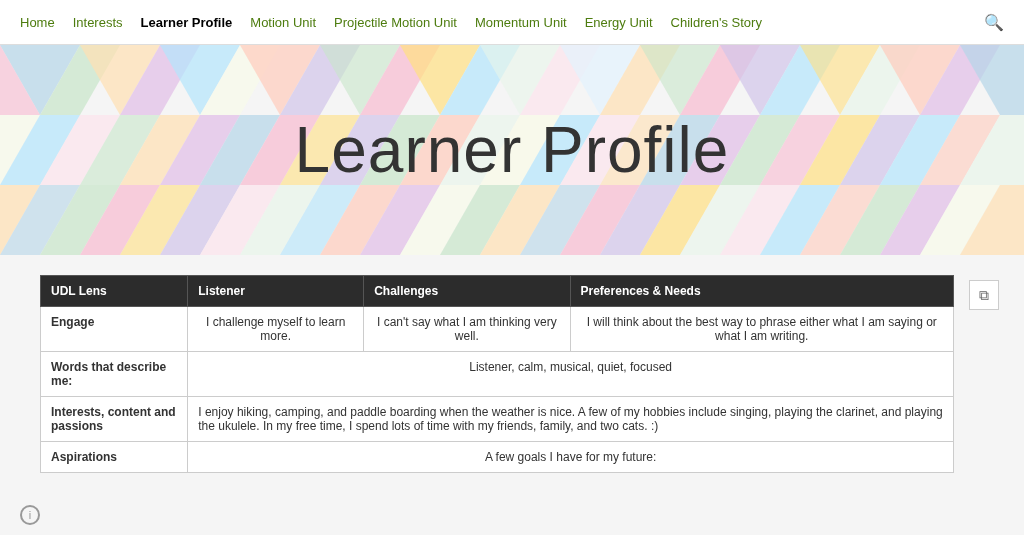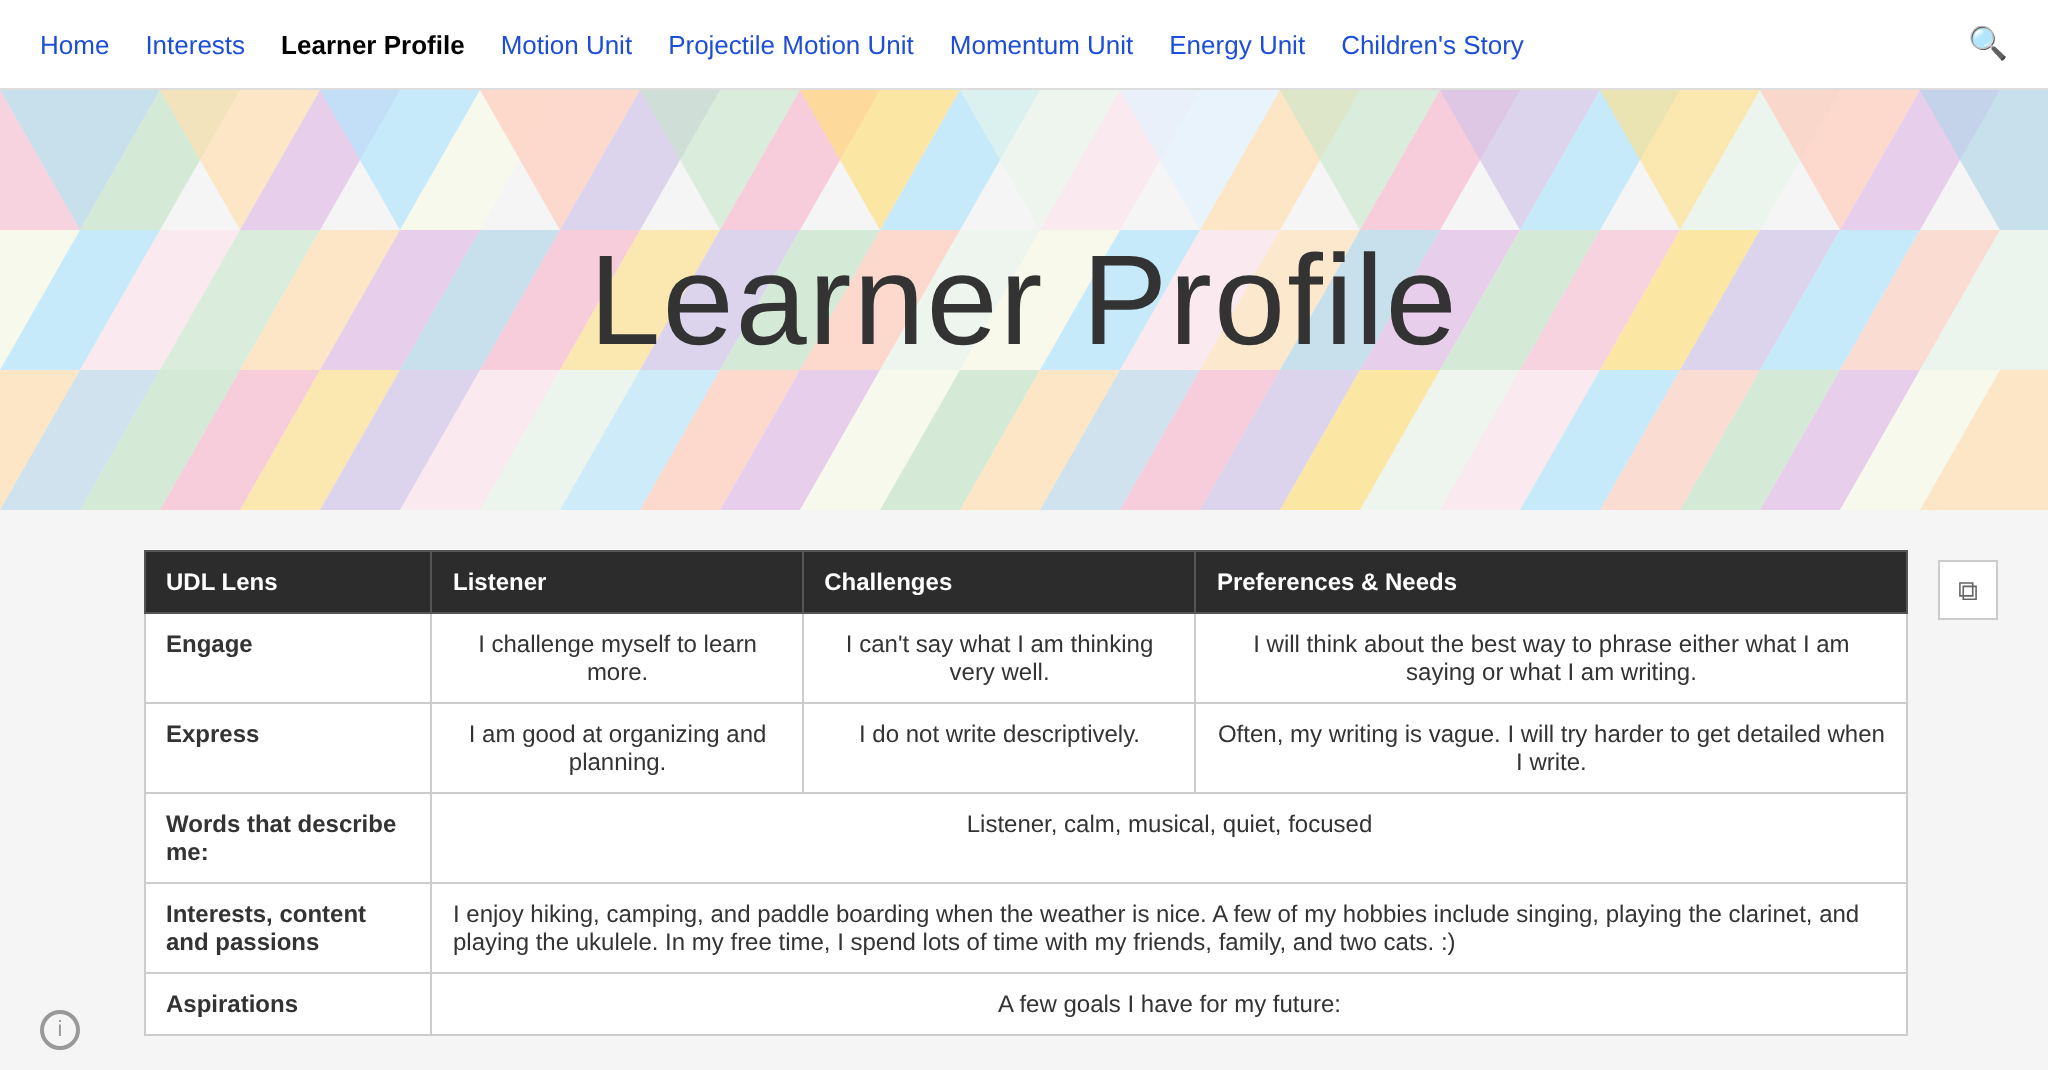--- a/index.html
+++ b/index.html
@@ -20,21 +20,21 @@
       color: #333;
       font-weight: normal;
     }
     .nav-links {
       display: flex;
       gap: 18px;
       align-items: center;
     }
     .nav-links a {
       text-decoration: none;
-      color: #1d4ed8;
+      color: #4d7c0f;
       font-size: 13px;
     }
     .nav-links a.active {
       font-weight: bold;
       color: #000;
     }
     .nav-search {
       font-size: 16px;
       color: #555;
       cursor: pointer;
@@ -59,21 +59,21 @@
       font-size: 64px;
       font-weight: 300;
       color: #333;
       letter-spacing: 1px;
     }
 
     
     .content-area {
       display: flex;
       background: #f5f5f5;
-      padding: 20px 20px 0 72px;
+      padding: 20px 20px 0 40px;
       gap: 10px;
       height: calc(535px - 45px - 210px);
       overflow: hidden;
     }
 
     
     .table-wrapper {
       flex: 1;
       overflow: hidden;
     }
@@ -263,26 +263,20 @@
             <th>Preferences &amp; Needs</th>
           </tr>
         </thead>
         <tbody>
           <tr class="row-engage">
             <td>Engage</td>
             <td>I challenge myself to learn more.</td>
             <td>I can't say what I am thinking very well.</td>
             <td>I will think about the best way to phrase either what I am saying or what I am writing.</td>
           </tr>
-          <tr class="row-express">
-            <td>Express</td>
-            <td>I am good at organizing and planning.</td>
-            <td>I do not write descriptively.</td>
-            <td>Often, my writing is vague. I will try harder to get detailed when I write.</td>
-          </tr>
           <tr>
             <td style="font-weight:bold;text-align:left;vertical-align:top;">Words that describe me:</td>
             <td colspan="3" style="text-align:center;">Listener, calm, musical, quiet, focused</td>
           </tr>
           <tr>
             <td style="font-weight:bold;text-align:left;vertical-align:top;">Interests, content and passions</td>
             <td colspan="3" style="text-align:left;">I enjoy hiking, camping, and paddle boarding when the weather is nice. A few of my hobbies include singing, playing the clarinet, and playing the ukulele. In my free time, I spend lots of time with my friends, family, and two cats. :)</td>
           </tr>
           <tr>
             <td style="font-weight:bold;text-align:left;vertical-align:top;">Aspirations</td>

